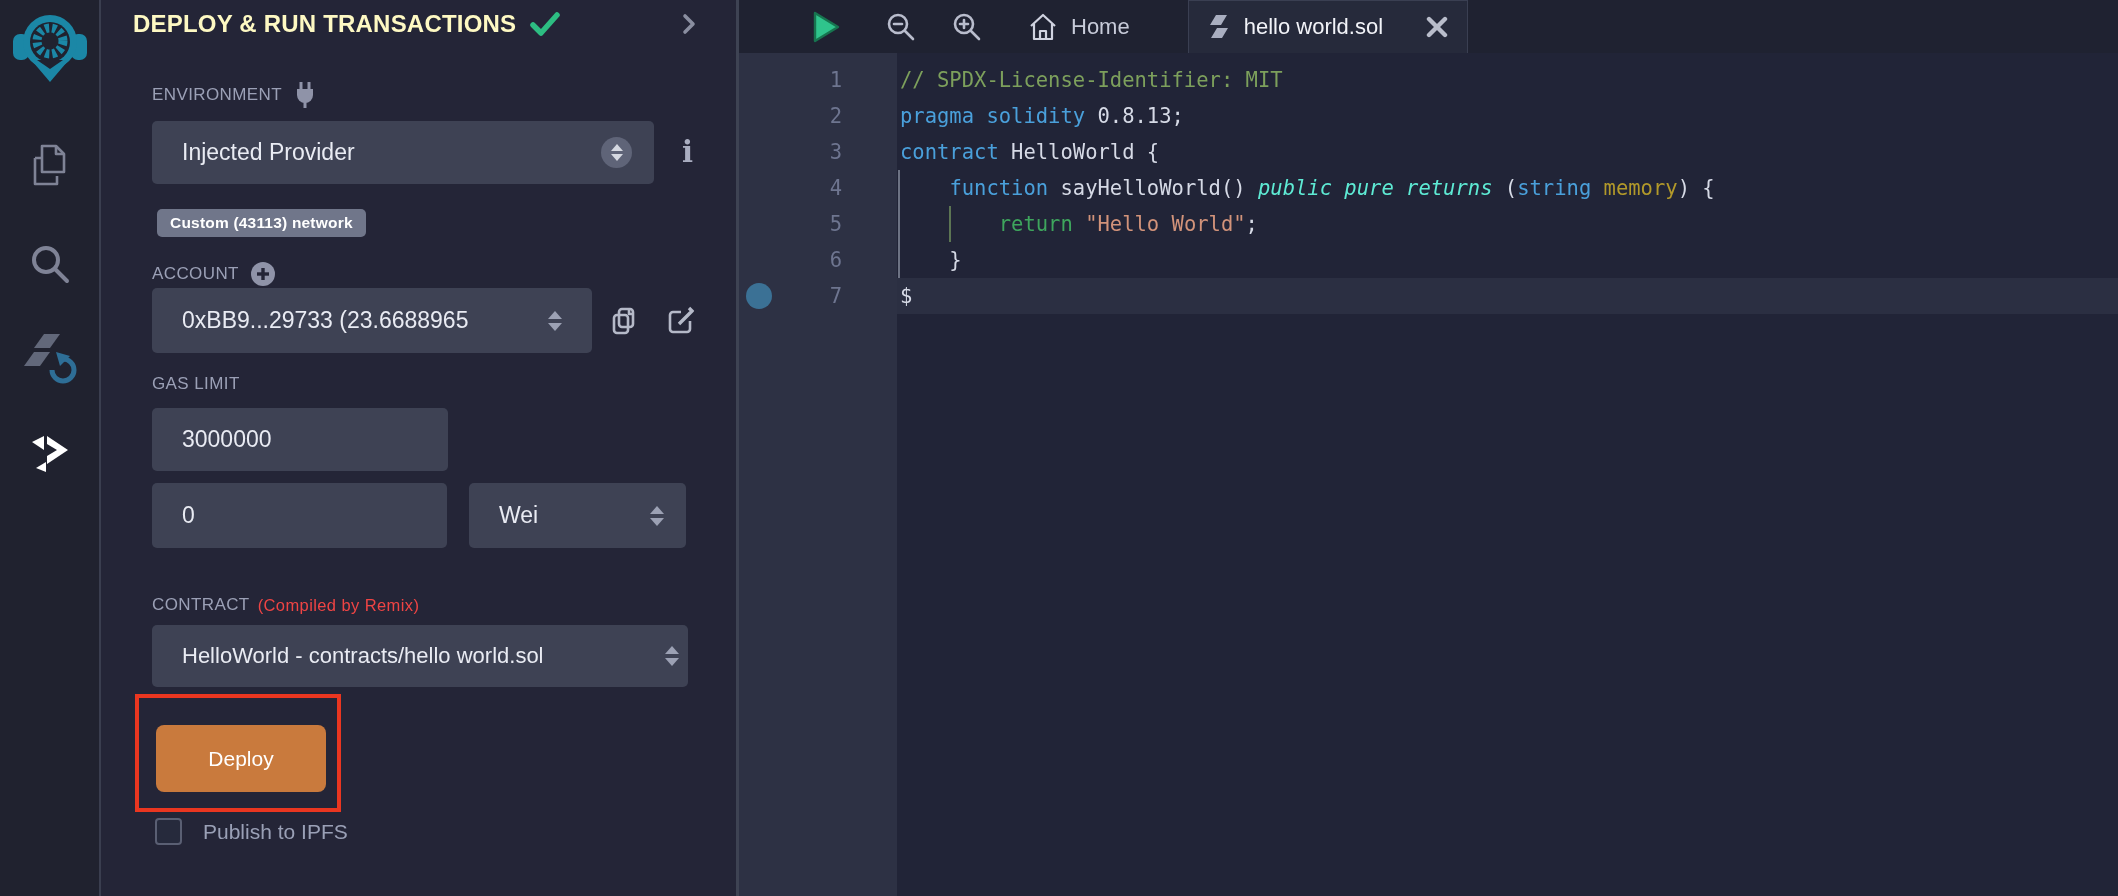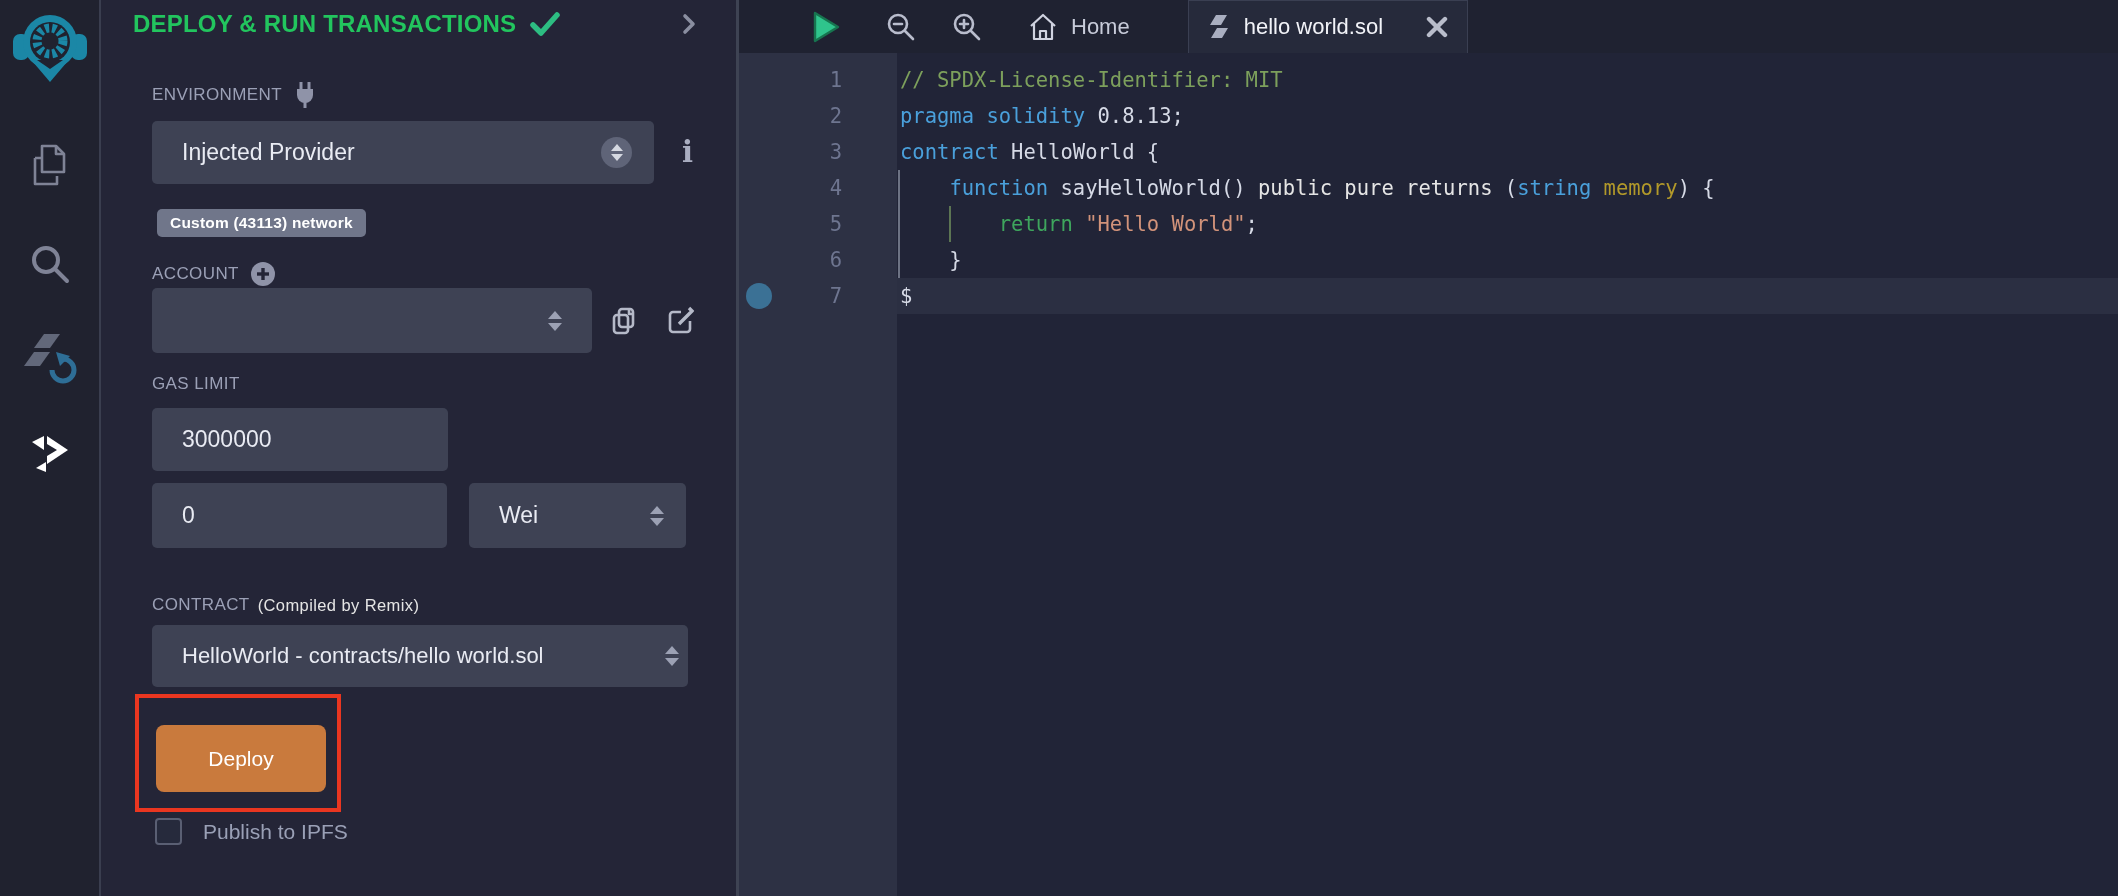--- a/index.html
+++ b/index.html
@@ -14,29 +14,29 @@
   .rail-logo   { margin-top:10px; }
   .rail-files  { margin-top:58px; }
   .rail-search { margin-top:52px; }
   .rail-comp   { margin-top:46px; }
   .rail-run    { margin-top:48px; }
 
   
   .panel { width:638px; height:896px; background:#242537; border-right:3px solid #3E4353;
            flex-shrink:0; position:relative; }
   .panel-head { height:48px; display:flex; align-items:center; padding-left:32px; }
-  .panel-title { color:#22c55e; font-size:24px; font-weight:600; letter-spacing:.2px; white-space:nowrap; }
+  .panel-title { color:#fef9c3; font-size:24px; font-weight:600; letter-spacing:.2px; white-space:nowrap; }
   .check-icon { margin-left:14px; display:inline-flex; }
   .head-chevron { margin-left:auto; margin-right:40px; display:inline-flex; }
 
   .lbl { display:flex; align-items:center; margin-left:51px; color:#9BA0B6;
          font-size:17px; letter-spacing:.4px; height:22px; }
   .lbl .txt { white-space:nowrap; }
   .lbl svg { margin-left:11px; }
-  .sub-lbl { margin-left:8px; font-size:16.5px; color:#e5e5e5;text-align:center; }
+  .sub-lbl { margin-left:8px; font-size:16.5px; color:#ef4444;text-align:center; }
 
   .field { background:#3E4254; border-radius:5px; color:#E9EBF3; font-size:23px;
            display:flex; align-items:center; position:relative; margin-left:51px; cursor:pointer; }
   .field .fval { padding-left:30px; white-space:nowrap; overflow:hidden; }
   .env-row { display:flex; align-items:center; margin-top:15px; }
   .env-select { width:502px; height:63px; margin-left:51px; }
   .circle-caret { position:absolute; right:22px; width:31px; height:31px; border-radius:50%;
                   background:#5F6478; display:flex; flex-direction:column; align-items:center; justify-content:center; gap:3px; }
   .tri-up    { width:0; height:0; border-left:6px solid transparent; border-right:6px solid transparent; border-bottom:7px solid #D5D8E1; }
   .tri-down  { width:0; height:0; border-left:6px solid transparent; border-right:6px solid transparent; border-top:7px solid #D5D8E1; }
@@ -94,21 +94,21 @@
 
   .code-wrap { flex:1; display:flex; min-height:0; font-family:"DejaVu Sans Mono", monospace; font-size:20.5px; }
   .gutter { width:158px; background:#2D3144; padding-top:9px; flex-shrink:0; }
   .gut-row { height:36px; display:flex; align-items:center; justify-content:flex-end;
              padding-right:55px; color:#6E7590; position:relative; }
   .bp-dot { position:absolute; left:7px; top:5px; width:26px; height:26px; border-radius:50%;
             background:#3B7195; cursor:pointer; }
   .code { flex:1; padding-top:9px; position:relative; min-width:0; }
   .code-row { height:36px; display:flex; align-items:center; padding-left:3px; white-space:pre; }
   .code-row.active { background:#2B2F42; }
-  .tk-comment { color:#7DA05C; } .tk-kw { color:#4AA0DB; } .tk-mint { color:#e5e5e5; }
+  .tk-comment { color:#7DA05C; } .tk-kw { color:#4AA0DB; } .tk-mint { color:#5eead4;font-style:italic; }
   .tk-green { color:#3EA55D; } .tk-string { color:#D2937A; } .tk-gold { color:#B2992A; }
   .tk-plain { color:#D6DAE6; }
   .guide { position:absolute; width:2px; }
   .guide-outer { left:1px; top:117px; height:108px; background:#878D9F; opacity:.75; }
   .guide-inner { left:52px; top:153px; height:36px; background:#6B8A5A; opacity:.8; }
 </style>
 </head>
 <body>
 
 <aside class="rail">
@@ -192,20 +192,21 @@
   <div class="lbl mt26">
     <span class="txt">ACCOUNT</span>
     <svg width="26" height="26" viewBox="0 0 26 26">
       <circle cx="13" cy="13" r="12" fill="#8F93A8"></circle>
       <line x1="13" y1="7" x2="13" y2="19" stroke="#242537" stroke-width="3.4"></line>
       <line x1="7" y1="13" x2="19" y2="13" stroke="#242537" stroke-width="3.4"></line>
     </svg>
   </div>
   <div class="account-row">
     <div class="field account-select">
+      <span class="fval">0xBB9...29733 (23.6688965</span>
       <span class="mini-caret" style="right:30px;">
         <span class="u"></span>
           <span class="d"></span>
       </span>
     </div>
     <span class="icon-btn copy-btn">
       <svg width="28" height="30" viewBox="0 0 28 30" fill="none" stroke="#B5B9C8" stroke-width="2.6" stroke-linejoin="round">
         <rect x="9" y="3" width="14" height="18" rx="3"></rect>
         <path d="M19 3 v5 h5"></path>
         <rect x="4" y="9" width="14" height="18" rx="3"></rect>

